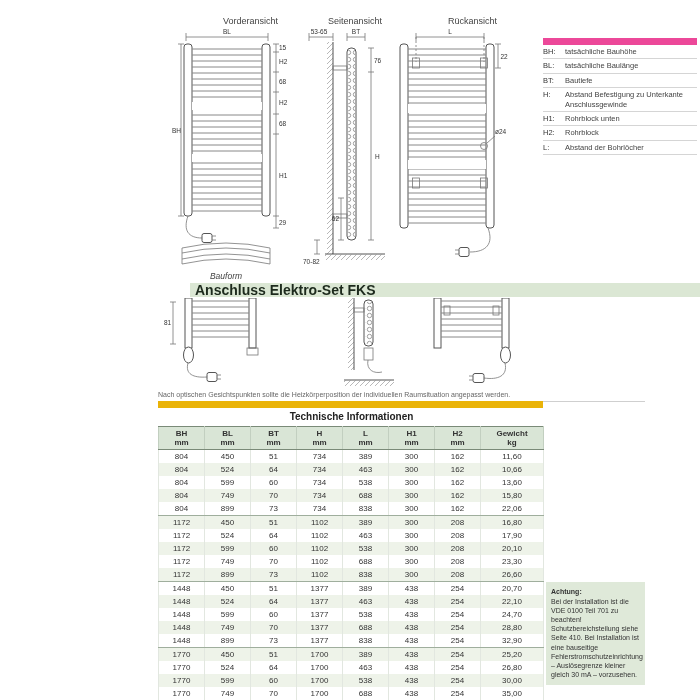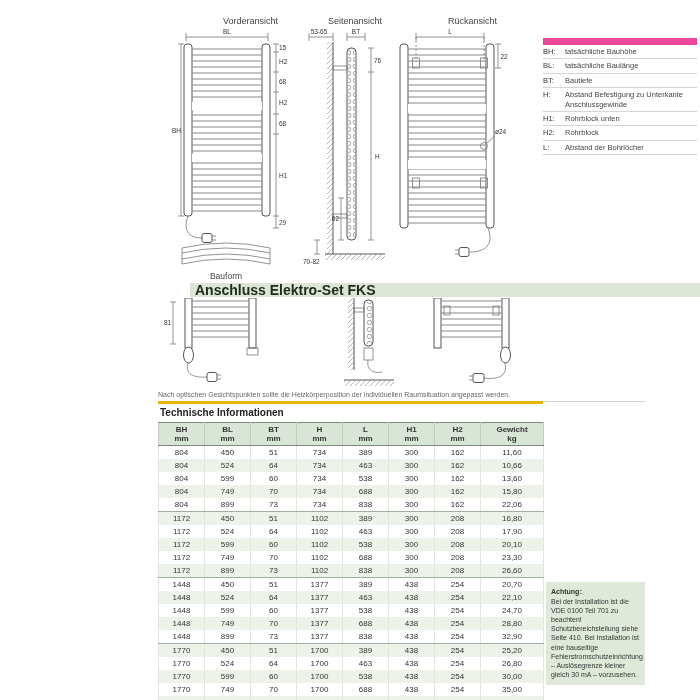--- a/index.html
+++ b/index.html
@@ -16,24 +16,24 @@
               background:var(--green-bar,#dbe7d4); font-size:14px; font-weight:bold;
               color:#1d2a1d; line-height:14px; padding-left:5px;margin-left:32px; }
   .note { position:absolute; left:158px; top:391px; width:487px; font-size:7px; color:#666;
           border-bottom:1px solid #cfcfcf; padding-bottom:3px; }
   .legend { position:absolute; left:543px; top:38px; width:154px; font-size:7.5px; color:#444;
             border-top:7px solid #ec4899; }
   .legend-row { display:flex; border-bottom:1px solid #d5d5d5; padding:2px 0 2px 0; line-height:1.25; }
   .legend-key { width:22px; flex:none; color:#333; }
   .legend-text { flex:1; }
   .bauform-label { position:absolute; left:176px; top:271px; width:100px; text-align:center;
-                   font-size:8.5px; color:#444; }
+                   font-size:8.5px; color:#444;font-style:italic; }
   .tech { position:absolute; left:158px; top:401px; width:385px; }
   .tech-title { font-size:10px; font-weight:bold; color:#222;
-                border-top:3px solid #eab308; padding:3px 0 4px 2px; }
+                border-top:7px solid #eab308; padding:3px 0 4px 2px;text-align:center; }
   table { border-collapse:collapse; width:385px; font-size:8px; table-layout:fixed; }
   col.c { width:46px; } col.cw { width:63px; }
   thead tr { background:var(--table-head,#d9e5d6); }
   th { font-weight:bold; padding:2px 1px; border-top:1px solid #7a8a78; border-bottom:1px solid #7a8a78;
        border-left:1px solid #c2cfc0; border-right:1px solid #c2cfc0; font-size:8px; line-height:1.15; }
   td { text-align:center; height:13px; line-height:13px; padding:0 1px;
        border-left:1px solid #e2e7e0; border-right:1px solid #e2e7e0; }
   tr.alt { background:var(--table-alt,#eef3e9); }
   tr.group-end td { border-bottom:1px solid #9fae9d; }
   tbody tr:last-child td { border-bottom:1px solid #7a8a78; }

